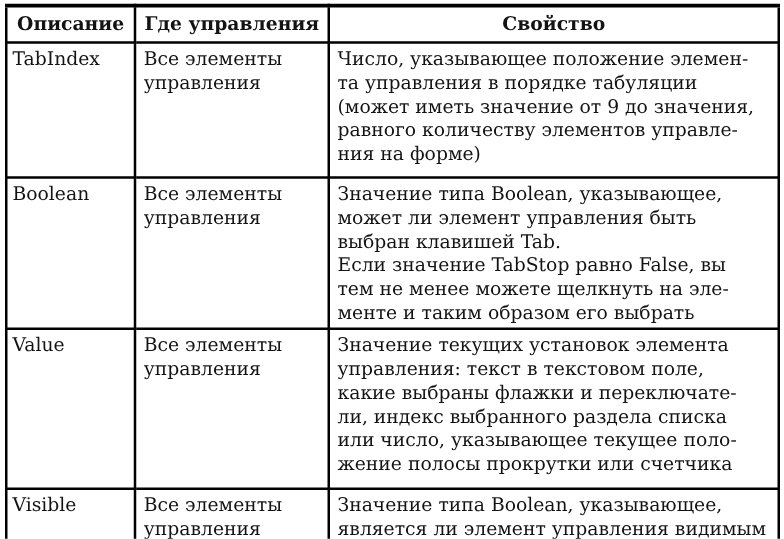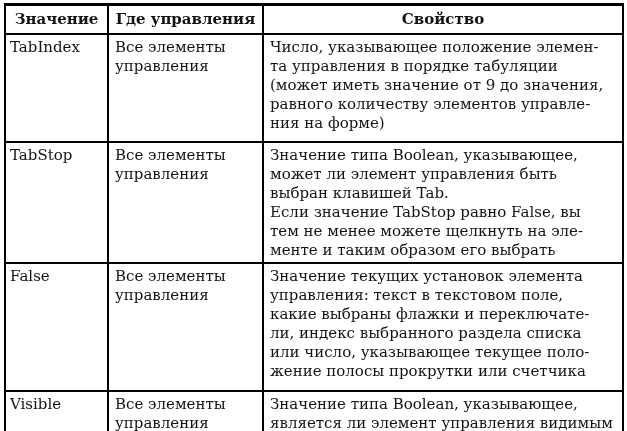--- a/index.html
+++ b/index.html
@@ -54,49 +54,49 @@
 <body>
 
 <table class="props">
   <colgroup>
     <col style="width:103px">
     <col style="width:155px">
     <col style="width:360px">
   </colgroup>
   <thead>
     <tr>
-      <th>Значение</th>
+      <th>Описание</th>
       <th>Где управления</th>
       <th>Свойство</th>
     </tr>
   </thead>
   <tbody>
     <tr class="r-tabindex">
       <td class="c-prop">TabIndex</td>
       <td class="c-applies">Все элементы
 управления</td>
       <td class="c-desc">Число, указывающее положение элемен-
 та управления в порядке табуляции
 (может иметь значение от 9 до значения,
 равного количеству элементов управле-
 ния на форме)</td>
     </tr>
     <tr class="r-tabstop">
-      <td class="c-prop">TabStop</td>
+      <td class="c-prop">Boolean</td>
       <td class="c-applies">Все элементы
 управления</td>
       <td class="c-desc">Значение типа Boolean, указывающее,
 может ли элемент управления быть
 выбран клавишей Tab.
 Если значение TabStop равно False, вы
 тем не менее можете щелкнуть на эле-
 менте и таким образом его выбрать</td>
     </tr>
     <tr class="r-value">
-      <td class="c-prop">False</td>
+      <td class="c-prop">Value</td>
       <td class="c-applies">Все элементы
 управления</td>
       <td class="c-desc">Значение текущих установок элемента
 управления: текст в текстовом поле,
 какие выбраны флажки и переключате-
 ли, индекс выбранного раздела списка
 или число, указывающее текущее поло-
 жение полосы прокрутки или счетчика</td>
     </tr>
     <tr class="r-visible">

